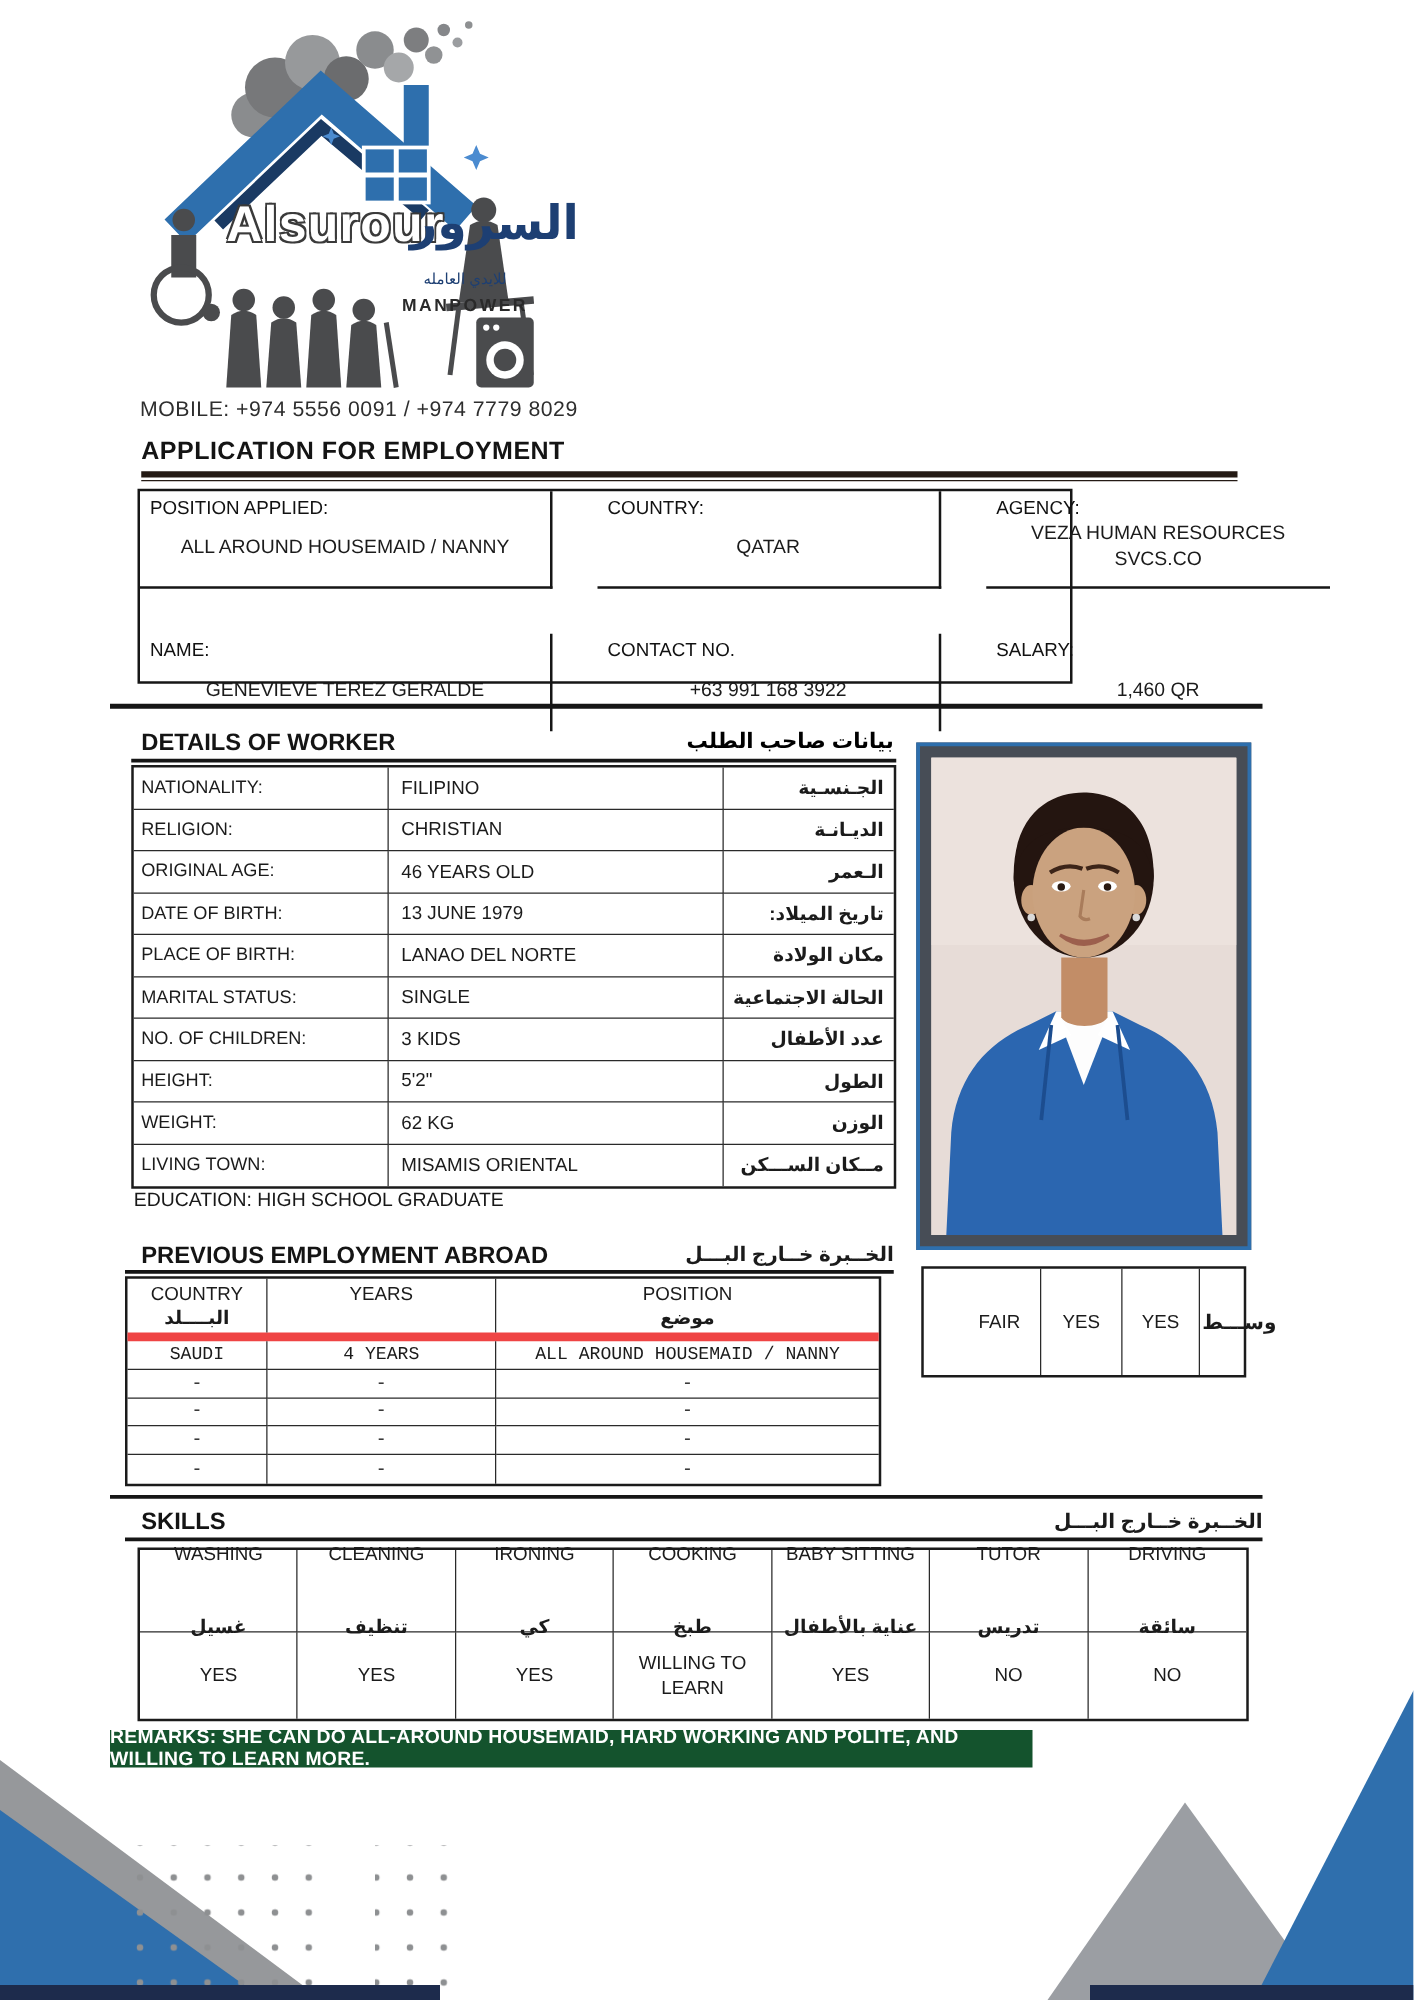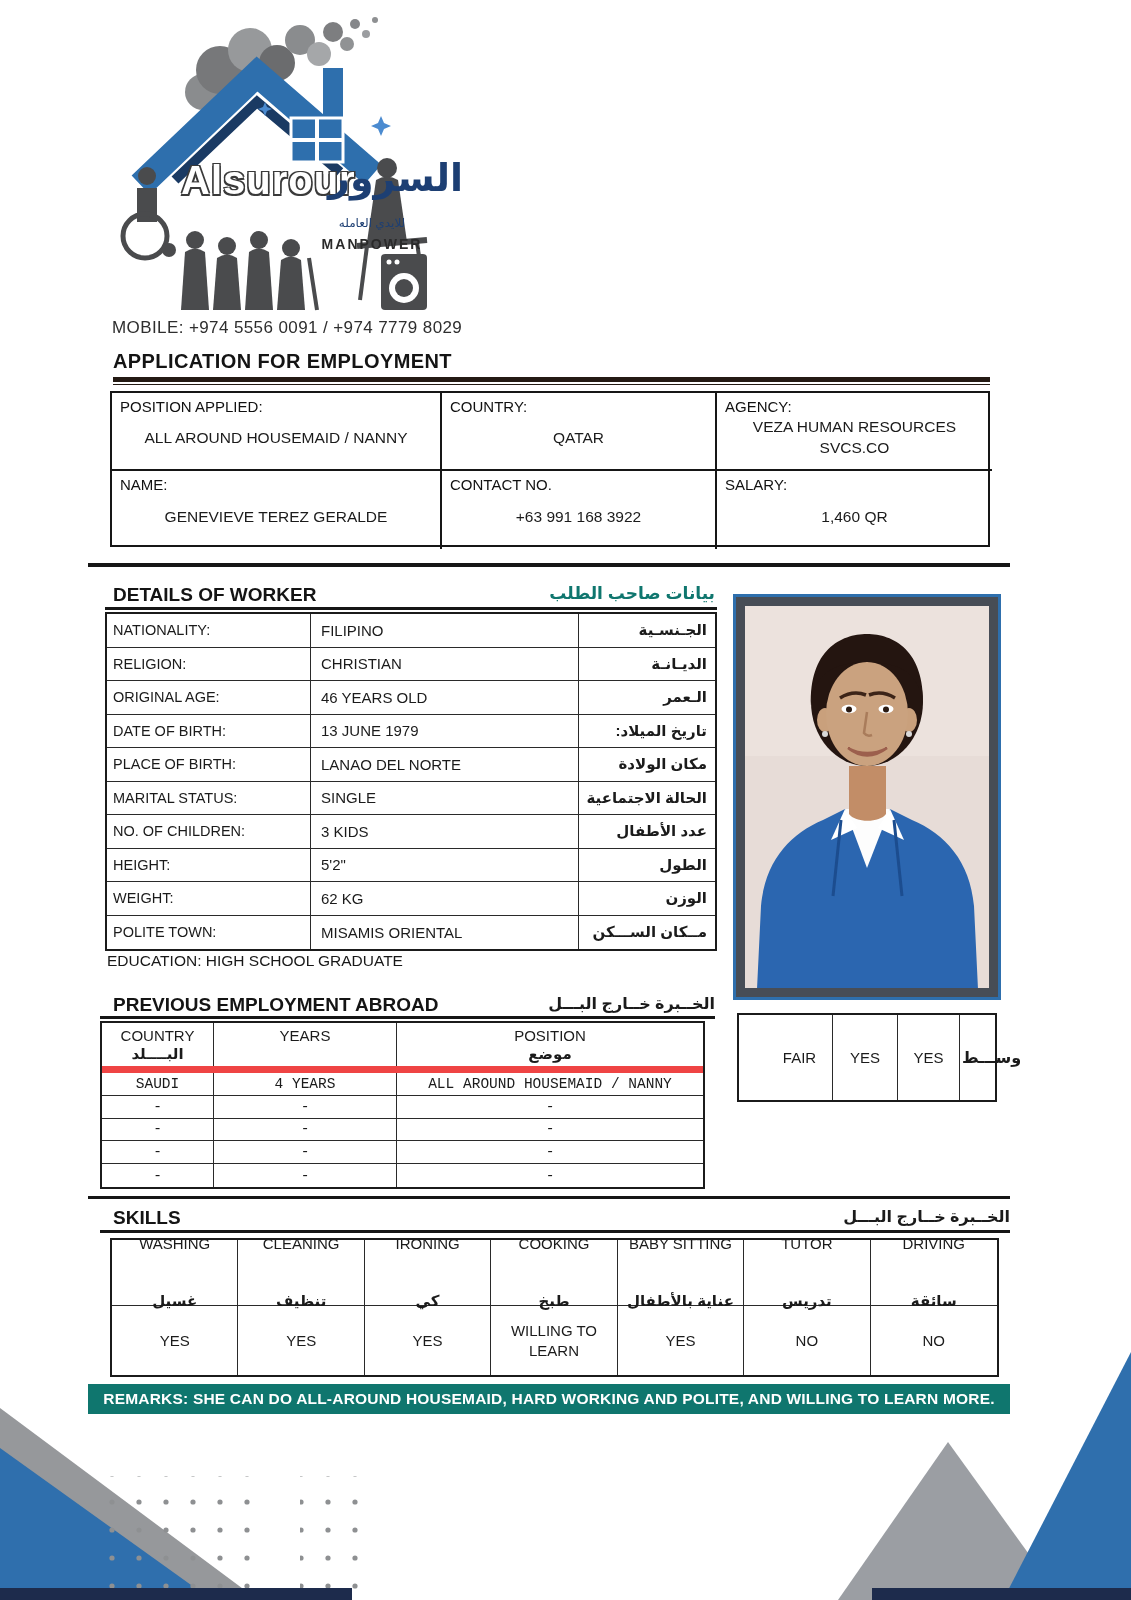--- a/index.html
+++ b/index.html
@@ -24,35 +24,36 @@
   .mobile-line{position:absolute;left:112px;top:318px;font-size:17px;color:#2e2e2e;letter-spacing:.4px;}
 
   
   .app-title{position:absolute;left:113px;top:350px;font-size:20px;font-weight:bold;letter-spacing:.4px;color:#141414;}
   .title-rule{position:absolute;left:113px;top:377px;width:877px;}
   .rule-thick{height:5px;background:#241a14;}
   .rule-thin{height:1px;background:#241a14;margin-top:2px;}
 
   
   .app-table{
-    position:absolute;left:110px;top:391px;width:880px;height:156px;
+    position:absolute;left:110px;top:391px;width:748px;height:156px;
     display:grid;grid-template-columns:330px 275px 275px;grid-template-rows:78px 78px;
     border:2px solid #161616;
+    gap:36px;
   }
   .app-cell{border-right:2px solid #161616;border-bottom:2px solid #161616;display:flex;flex-direction:column;padding:5px 8px 8px;}
   .app-table .app-cell:nth-child(3n){border-right:none;}
   .app-table .app-cell:nth-child(n+4){border-bottom:none;}
   .cell-label{font-size:15px;color:#111;}
   .cell-value{flex:1;display:flex;align-items:center;justify-content:center;text-align:center;font-size:15.5px;line-height:1.35;padding:0 4px;}
 
   .section-rule{position:absolute;left:88px;top:563px;width:922px;height:4px;background:#161616;}
 
   
   .details-title{position:absolute;left:113px;top:584px;font-size:19px;font-weight:bold;color:#141414;}
-  .details-title-ar{position:absolute;left:430px;top:583px;width:285px;text-align:right;font-size:17px;font-weight:bold;color:#0f766e;direction:rtl;}
+  .details-title-ar{position:absolute;left:430px;top:583px;width:285px;text-align:right;font-size:17px;font-weight:bold;color:#000000;direction:rtl;}
   .details-rule{position:absolute;left:105px;top:607px;width:612px;height:3px;background:#161616;}
   .details-table{
     position:absolute;left:105px;top:612px;width:612px;
     display:grid;grid-template-columns:204px 268px 136px;grid-auto-rows:33.5px;
     border:2px solid #1b1b1b;
   }
   .d-cell{display:flex;align-items:center;border-bottom:1px solid #2a2a2a;font-size:14.5px;overflow:hidden;}
   .details-table > .d-cell:nth-child(3n+1),.details-table > .d-cell:nth-child(3n+2){border-right:1px solid #2a2a2a;}
   .details-table > .d-cell:nth-last-child(-n+3){border-bottom:none;}
   .d-label{padding-left:6px;}
@@ -103,21 +104,21 @@
   }
   .s-cell{display:flex;flex-direction:column;align-items:center;justify-content:center;text-align:center;border-right:1px solid #2a2a2a;padding:2px;gap:36px;}
   .skills-table .s-cell:nth-child(7n){border-right:none;}
   .s-head{border-bottom:1px solid #2a2a2a;}
   .s-name{font-size:15px;}
   .s-ar{font-weight:bold;direction:rtl;font-size:15px;margin-top:4px;}
   .s-value{font-size:15px;line-height:1.3;}
 
   
   .remarks-bar{
-    position:absolute;left:88px;top:1384px;width:922px;height:30px;background:#0f766e;
+    position:absolute;left:88px;top:1384px;width:738px;height:30px;background:#14532d;
     color:#ffffff;font-weight:bold;font-size:15.5px;display:flex;align-items:center;justify-content:center;
     letter-spacing:.2px;
   }
 
   .bottom-decor{position:absolute;left:0;top:1330px;}
 </style>
 </head>
 <body>
 
 <div class="page">
@@ -252,21 +253,21 @@
     <div class="d-cell d-arabic">عدد الأطفال</div>
 
     <div class="d-cell d-label">HEIGHT:</div>
     <div class="d-cell d-value">5'2"</div>
     <div class="d-cell d-arabic">الطول</div>
 
     <div class="d-cell d-label">WEIGHT:</div>
     <div class="d-cell d-value">62 KG</div>
     <div class="d-cell d-arabic">الوزن</div>
 
-    <div class="d-cell d-label">POLITE TOWN:</div>
+    <div class="d-cell d-label">LIVING TOWN:</div>
     <div class="d-cell d-value">MISAMIS ORIENTAL</div>
     <div class="d-cell d-arabic">مــكان الســـكن</div>
   </div>
 
   <div class="education-line">EDUCATION: HIGH SCHOOL GRADUATE</div>
 
   <div class="photo-frame">
     <div class="photo">
       <svg width="245" height="383" viewBox="0 0 245 383">
         <rect width="245" height="383" fill="#e7dcd7"></rect>

